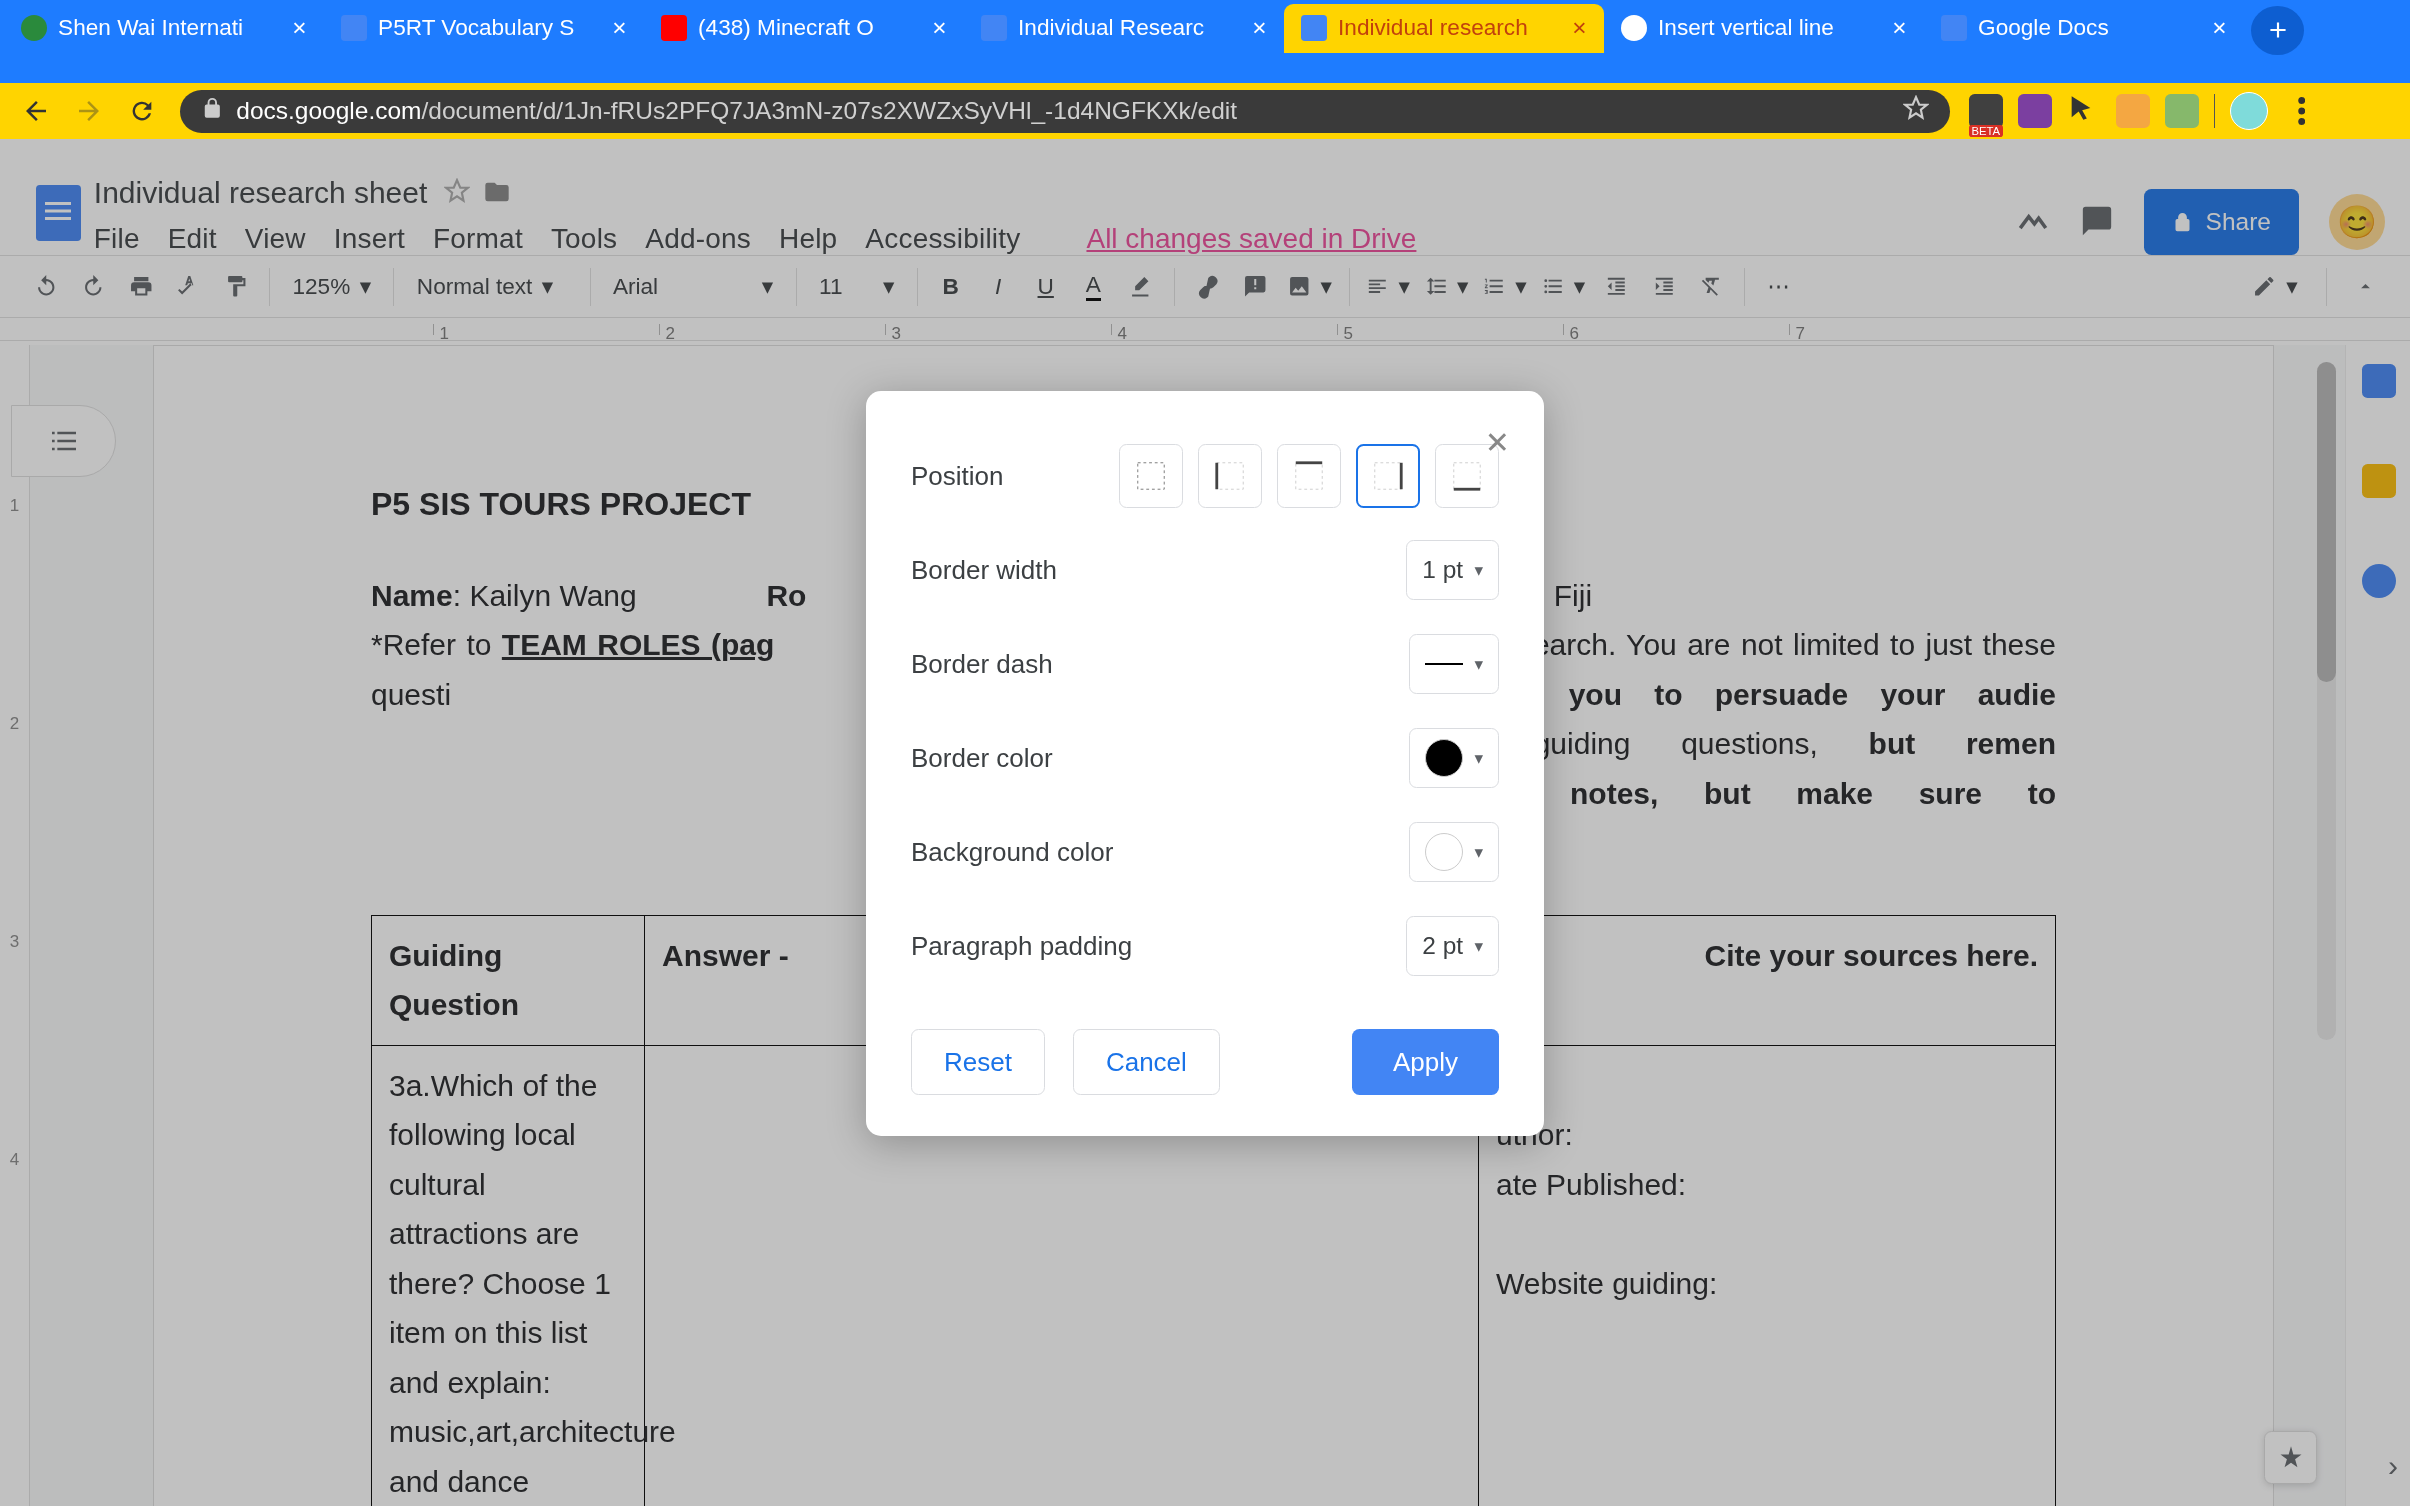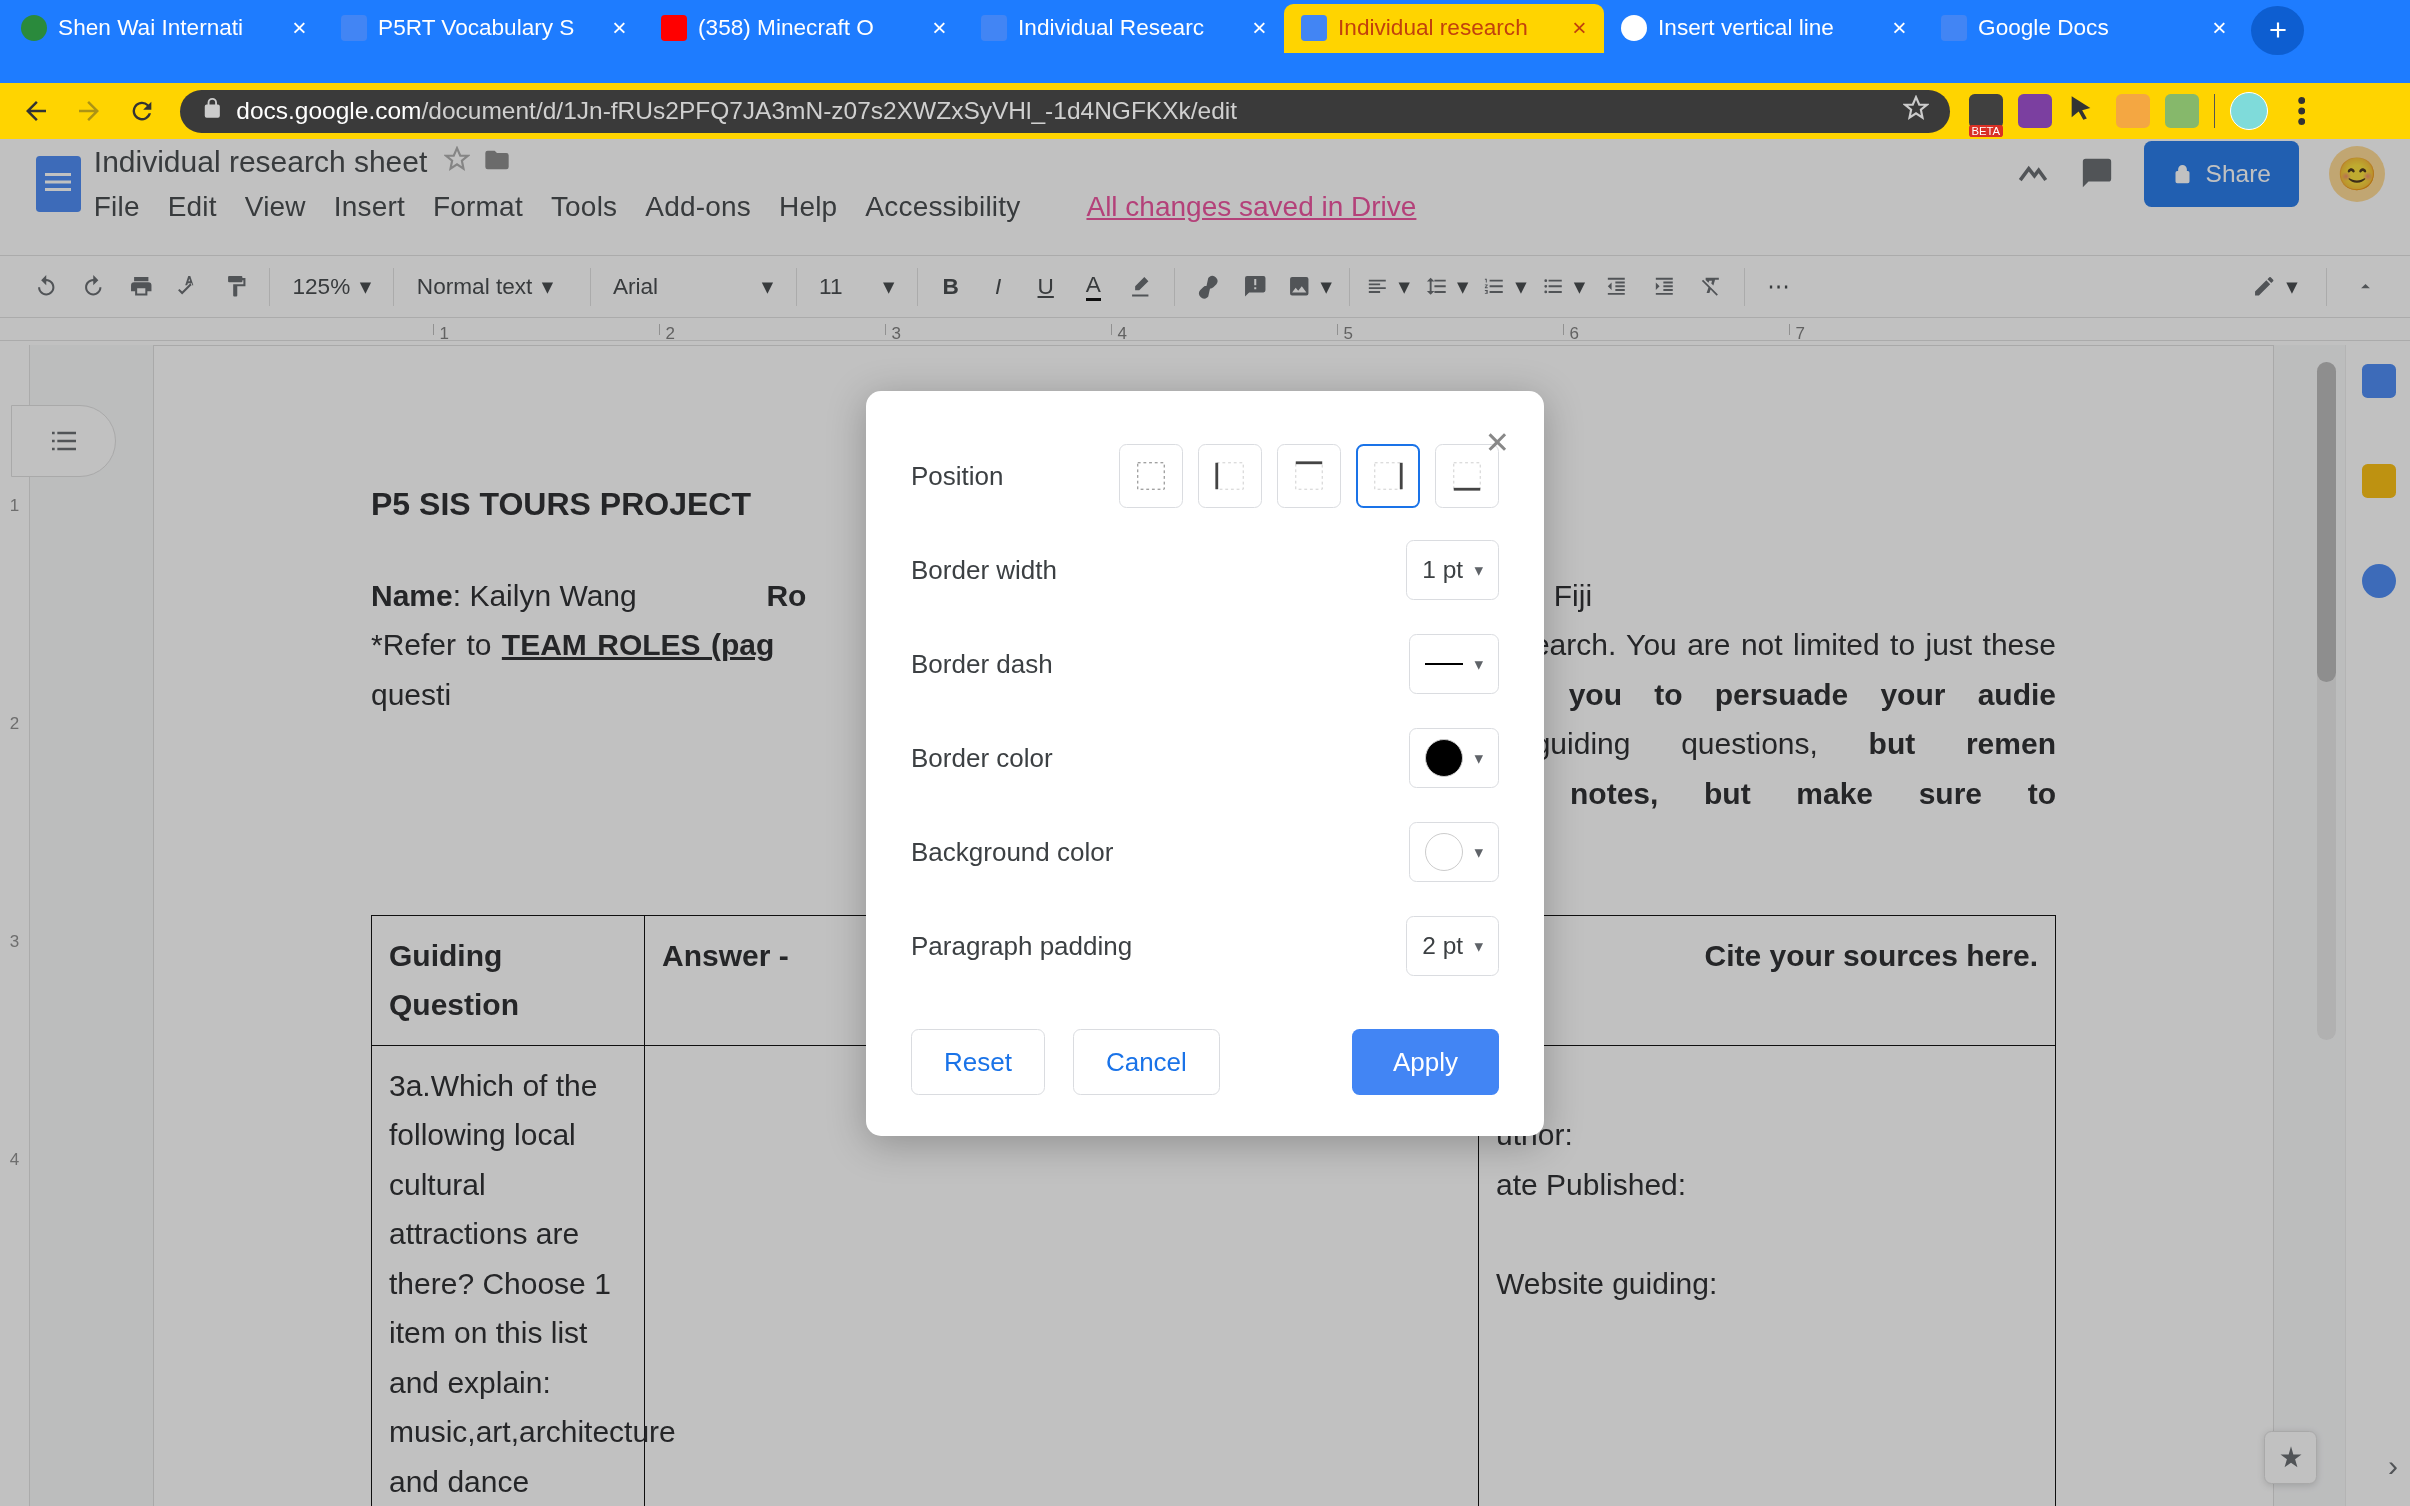--- a/index.html
+++ b/index.html
@@ -23,21 +23,21 @@
 .url-field .lock { margin-right: 13px; }
 .url-text { color: #d0d0d0; }
 .url-domain { color: #fff; }
 .url-right { margin-left: auto; display: flex; gap: 19px; align-items: center; }
 .ext-icons { display: flex; gap: 15px; align-items: center; margin-left: 19px; }
 .ext-icon { width: 34px; height: 34px; border-radius: 5.6px; }
 .avatar-circle { width: 38px; height: 38px; border-radius: 50%; background: #7fdbda; border: 1.9px solid #fff; }
 .chrome-menu { width: 38px; display: flex; align-items: center; justify-content: center; }
 
 
-.docs-header { height: 117px; background: #fff; border-bottom: 0.9px solid #e0e0e0; display: flex; align-items: flex-start; padding: 2px 26px 0 26px; }
+.docs-header { height: 117px; background: #fff; border-bottom: 0.9px solid #e0e0e0; display: flex; align-items: flex-end; padding: 30px 26px 0 26px; }
 .docs-logo { width: 64px; height: 85px; display: flex; align-items: center; justify-content: center; margin-right: 3.8px; }
 .docs-logo-icon { width: 45px; height: 56px; background: #4285f4; border-radius: 3.8px; position: relative; }
 .docs-logo-icon::before { content: ''; position: absolute; top: 17px; left: 9.4px; right: 9.4px; height: 3.8px; background: #fff; box-shadow: 0 7.5px 0 #fff, 0 15px 0 #fff; }
 .title-area { flex: 1; }
 .doc-title-row { display: flex; align-items: center; gap: 17px; height: 41px; }
 .doc-title { font-size: 30px; color: #3c4043; }
 .star-folder { display: flex; gap: 13px; }
 .menu-bar { display: flex; gap: 28px; padding-top: 9.4px; font-size: 28px; color: #3c4043; }
 .menu-item { cursor: pointer; letter-spacing: 0.2px; }
 .saved-text { text-decoration: underline; color: #ec4899; margin-left: 38px; }
@@ -112,21 +112,21 @@
       <span class="tab-title">Shen Wai Internati</span>
       <span class="tab-close">×</span>
     </div>
     <div class="tab">
       <span class="tab-icon" style="background:#4285f4"></span>
       <span class="tab-title">P5RT Vocabulary S</span>
       <span class="tab-close">×</span>
     </div>
     <div class="tab">
       <span class="tab-icon" style="background:#ff0000"></span>
-      <span class="tab-title">(358) Minecraft O</span>
+      <span class="tab-title">(438) Minecraft O</span>
       <span class="tab-close">×</span>
     </div>
     <div class="tab">
       <span class="tab-icon" style="background:#4285f4"></span>
       <span class="tab-title">Individual Researc</span>
       <span class="tab-close">×</span>
     </div>
     <div class="tab active">
       <span class="tab-icon" style="background:#4285f4"></span>
       <span class="tab-title">Individual research</span>

